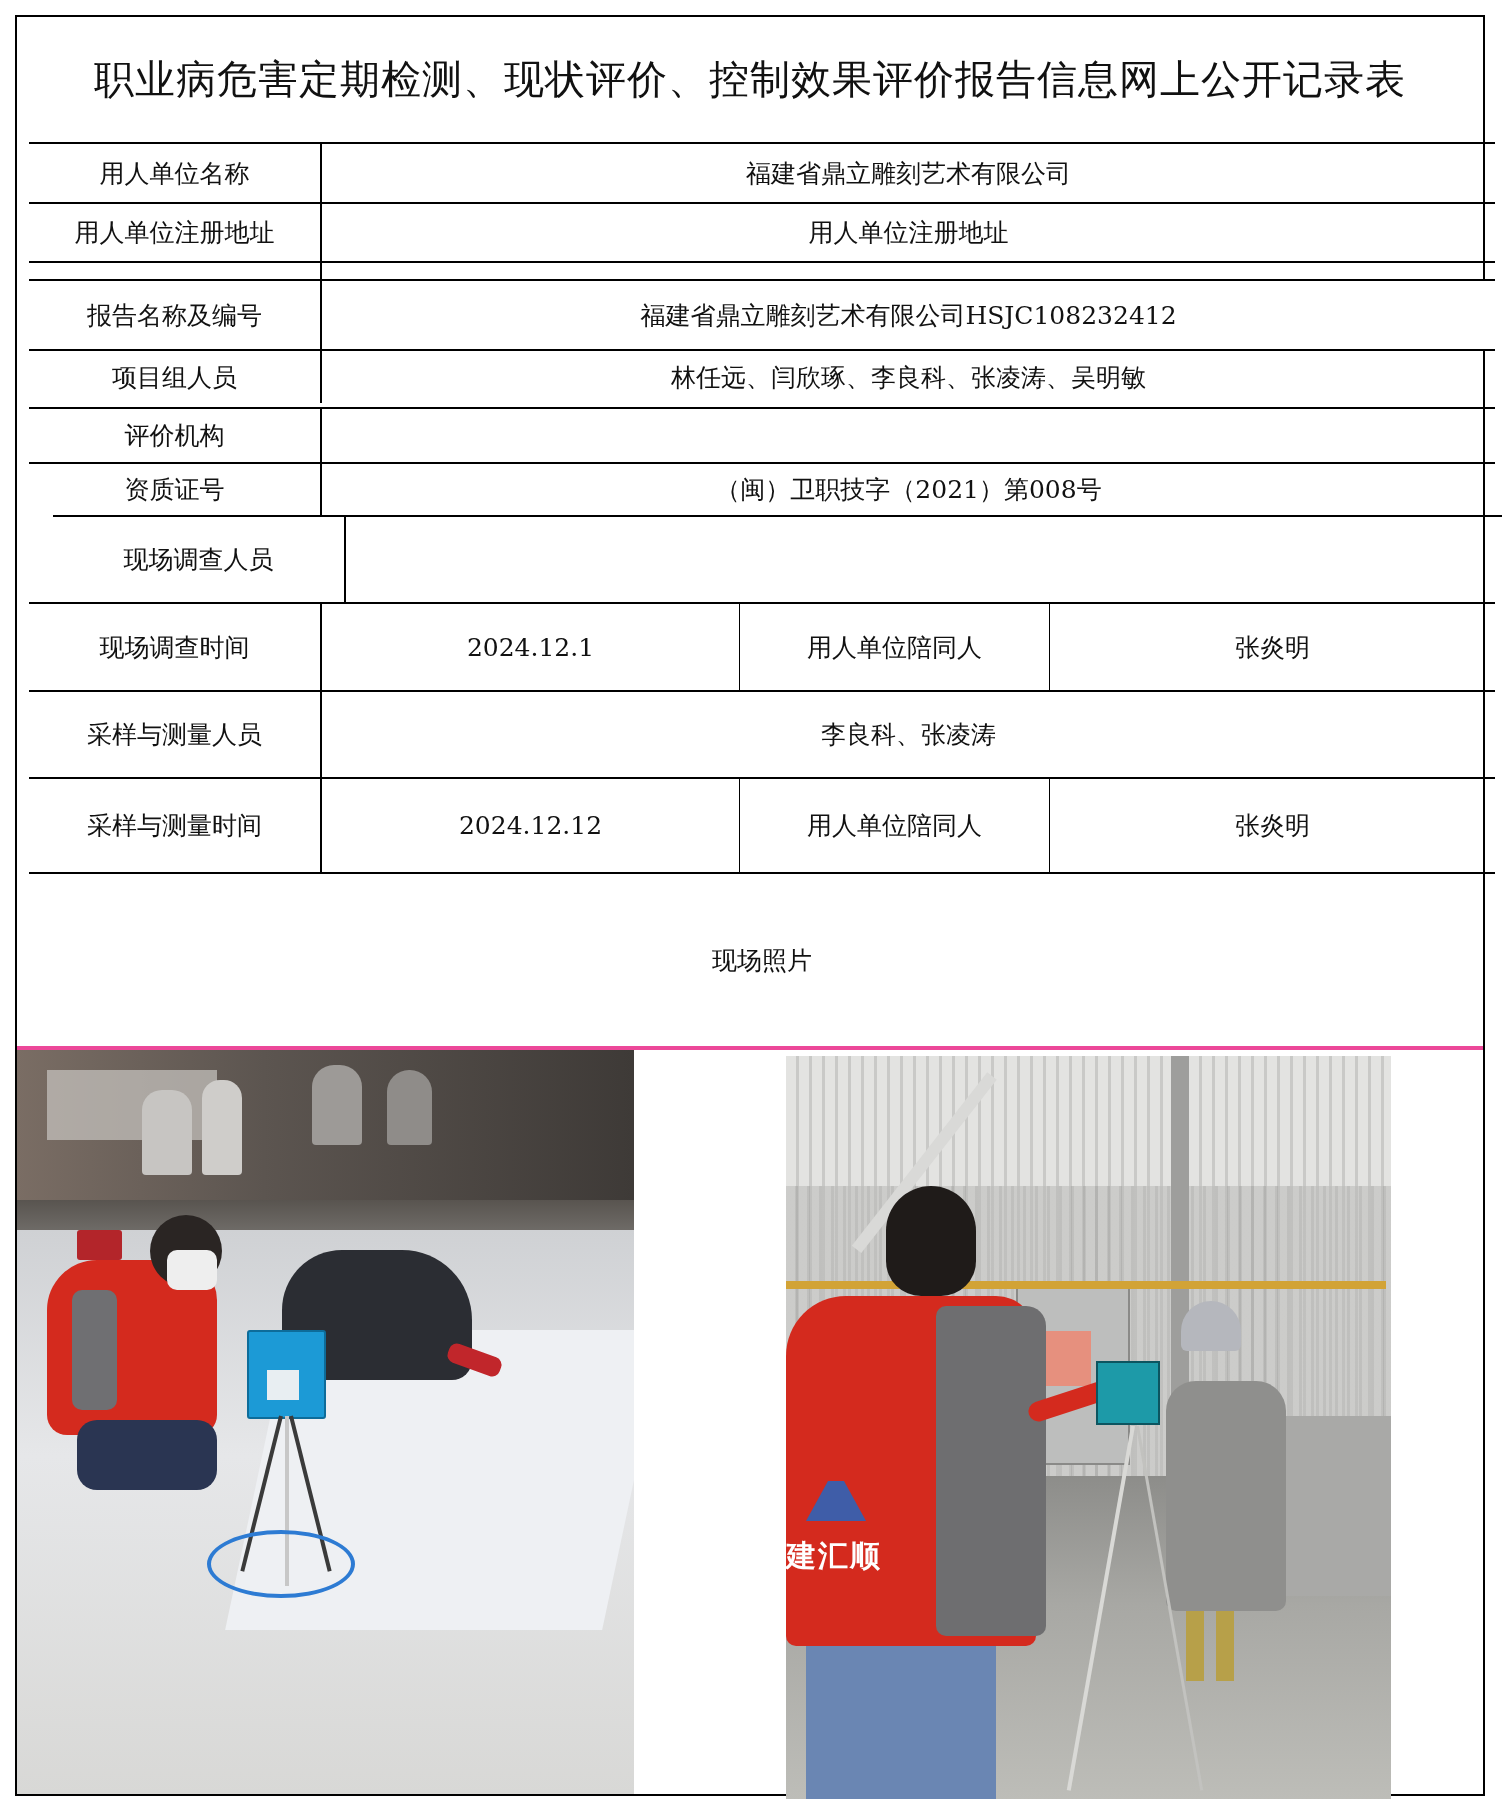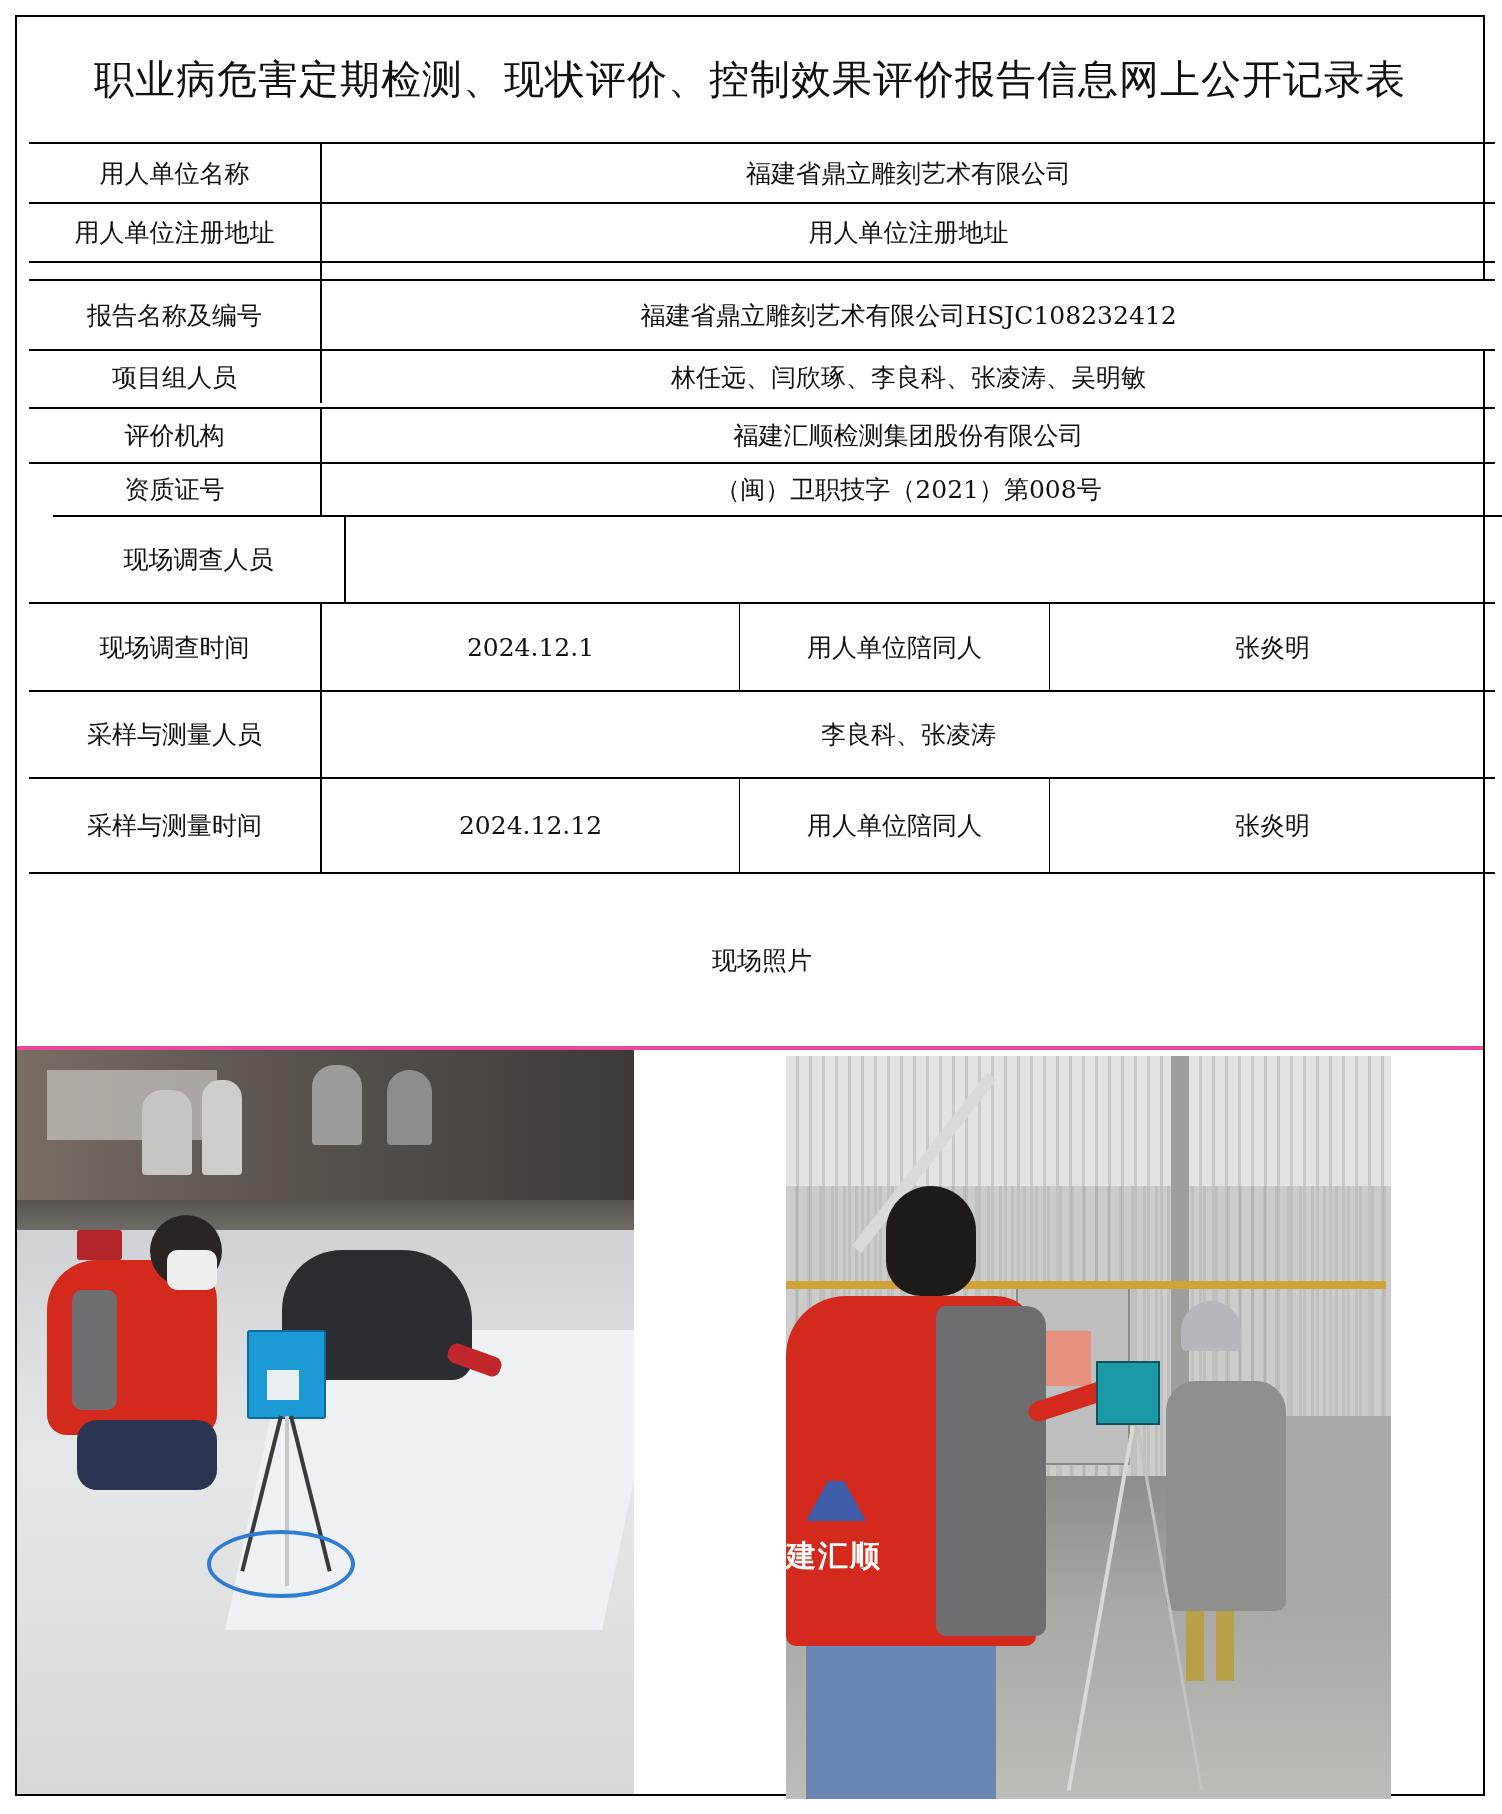--- a/index.html
+++ b/index.html
@@ -49,21 +49,20 @@
   <div class="row" style="top:262px;height:70px;border-top:2px solid #000;">
     <div class="cell lbl" style="background:#fff;">报告名称及编号</div>
     <div class="cell val" style="background:#fff;">福建省鼎立雕刻艺术有限公司HSJC108232412</div>
   </div>
   <div class="row" style="top:332px;height:54px;">
     <div class="cell lbl">项目组人员</div>
     <div class="cell val">林任远、闫欣琢、李良科、张凌涛、吴明敏</div>
   </div>
   <div class="row" style="top:390px;height:55px;">
     <div class="cell lbl">评价机构</div>
-    <div class="cell val">福建汇顺检测集团股份有限公司</div>
   </div>
   <div class="row" style="top:445px;height:53px;">
     <div class="cell lbl">资质证号</div>
     <div class="cell val">（闽）卫职技字（2021）第008号</div>
   </div>
   <div class="row" style="top:498px;height:87px;margin-left:24px;">
     <div class="cell lbl">现场调查人员</div>
   </div>
 
   <div class="row" style="top:585px;height:88px;">

